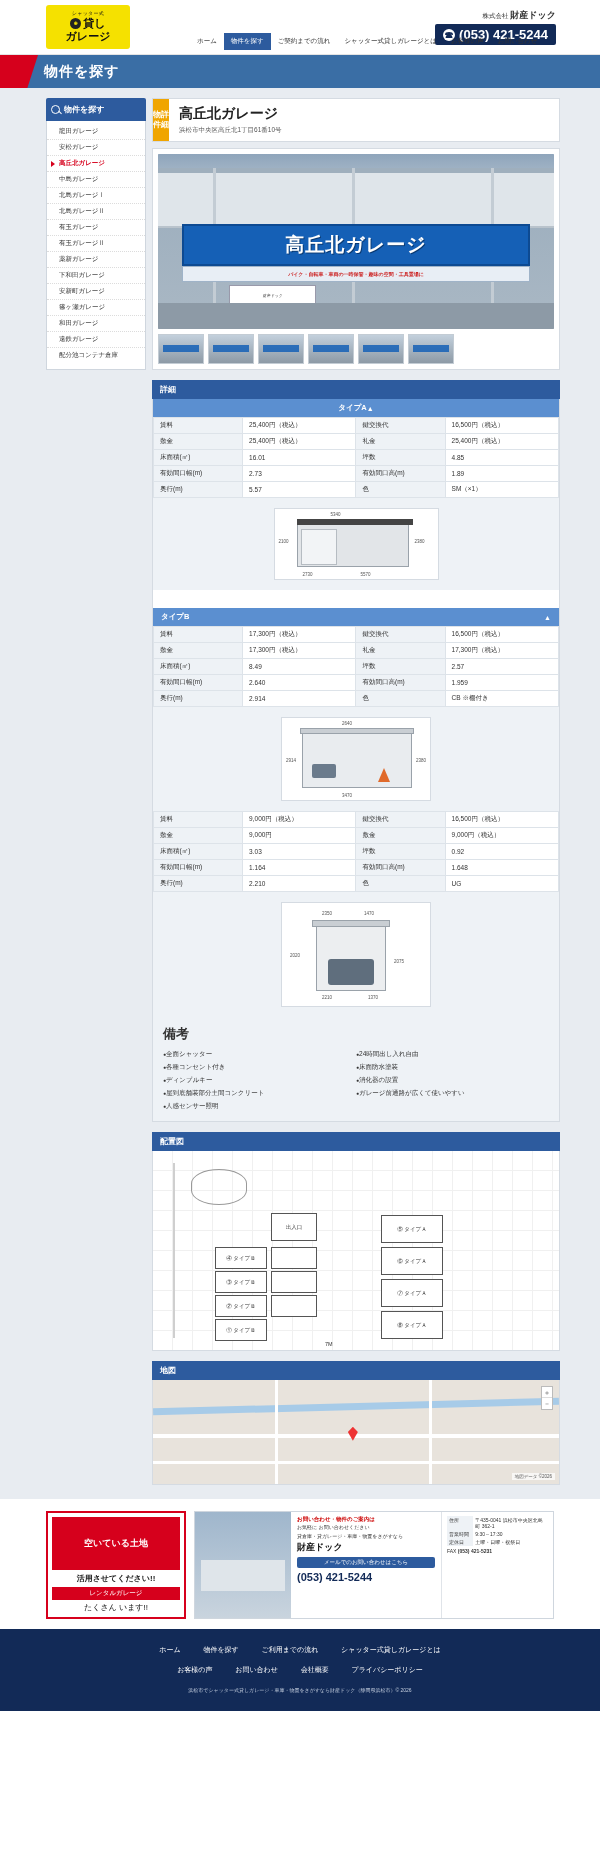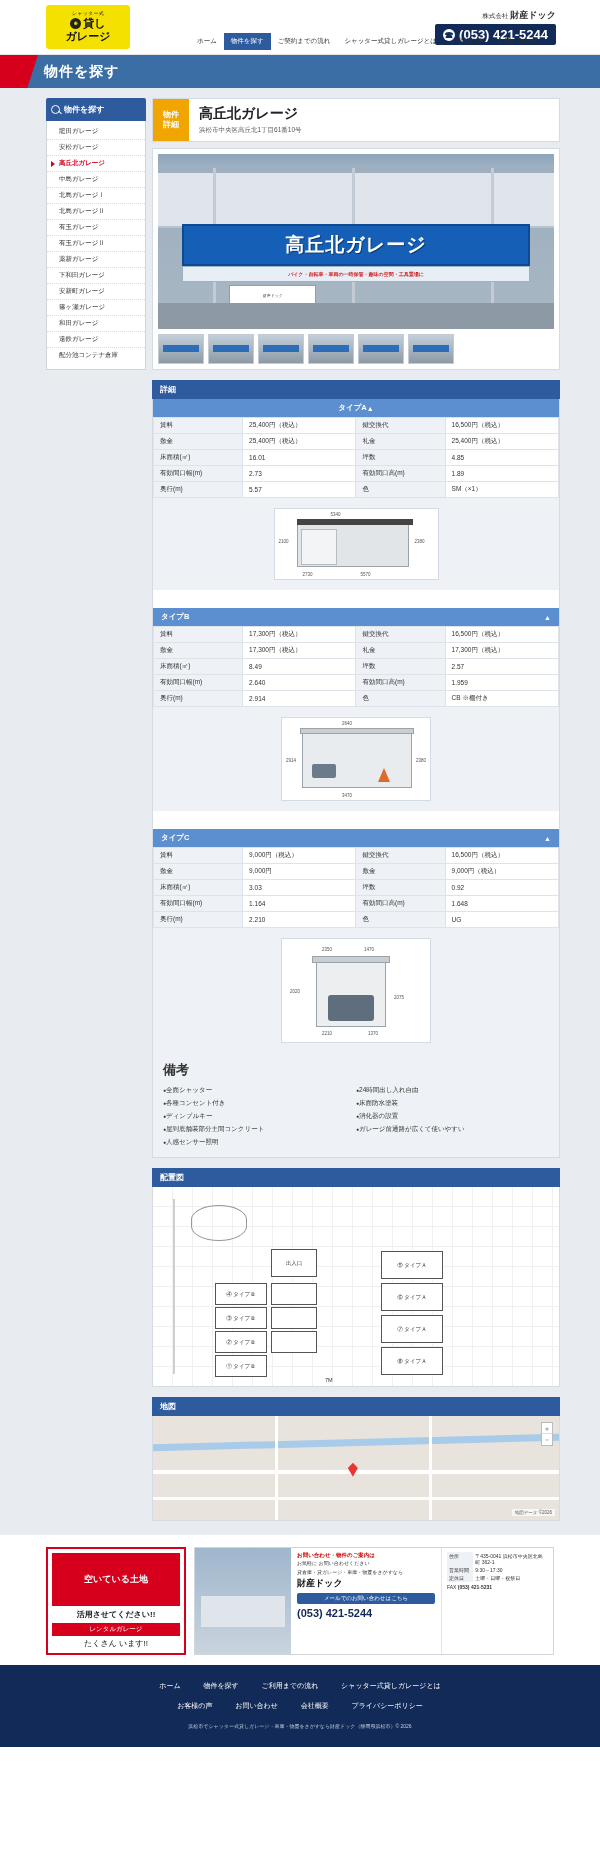--- a/index.html
+++ b/index.html
@@ -90,22 +90,22 @@
   .side-item.current:before {
     content: ""; position: absolute; left: 4px; top: 50%; transform: translateY(-50%);
     border-left: 4px solid #d6001c; border-top: 3px solid transparent; border-bottom: 3px solid transparent;
   }
 
   .content { width: 408px; margin-left: 6px; }
 
   
   .detail-head { display: flex; align-items: stretch; background: #fff; border: 1px solid #d5dbe2; }
   .detail-badge {
-    background: #f0a500; color: #fff; width: 36px; font-size: 8px; font-weight: bold;
-    display: flex; flex-direction: column; align-items: center; justify-content: center; line-height: 1.2;
+    background: #f0a500; color: #fff; width: 16px; font-size: 8px; font-weight: bold;
+    display: flex; align-items: center; justify-content: center; line-height: 1.2;
     padding: 6px 0;
   }
   .detail-names { padding: 6px 10px; }
   .detail-names h2 { font-size: 14px; color: #222; font-weight: bold; }
   .detail-names .addr { font-size: 6.5px; color: #555; margin-top: 3px; }
 
   
   .main-photo-wrap { margin-top: 6px; background: #fff; border: 1px solid #d5dbe2; padding: 5px; }
   .main-photo {
     height: 175px; position: relative; overflow: hidden; border-radius: 1px;
@@ -423,24 +423,20 @@
             <div style="position:absolute;left:18px;top:10px;width:114px;height:6px;background:#c9ced3;border:1px solid #9aa2aa;"></div>
             <div style="position:absolute;left:30px;top:46px;width:24px;height:14px;background:#6b7b8c;border-radius:2px;"></div>
             <div style="position:absolute;left:96px;top:50px;width:0;height:0;border-left:6px solid transparent;border-right:6px solid transparent;border-bottom:14px solid #e06a2b;"></div>
             <div style="position:absolute;left:60px;top:75px;font-size:4.5px;color:#555">3470</div>
             <div style="position:absolute;left:4px;top:40px;font-size:4.5px;color:#555">2914</div>
             <div style="position:absolute;left:60px;top:3px;font-size:4.5px;color:#555">2640</div>
             <div style="position:absolute;left:134px;top:40px;font-size:4.5px;color:#555">2380</div>
           </div>
         </div>
 
-        <div class="type-head">
-          <span>タイプC</span>
-          <span class="tri">▲</span>
-        </div>
         <table class="spec">
           <tbody>
               <tr>
             <td class="k">賃料</td>
             <td class="v">9,000円（税込）</td>
             <td class="k">鍵交換代</td>
             <td class="v">16,500円（税込）</td>
           </tr>
           <tr>
             <td class="k">敷金</td>

